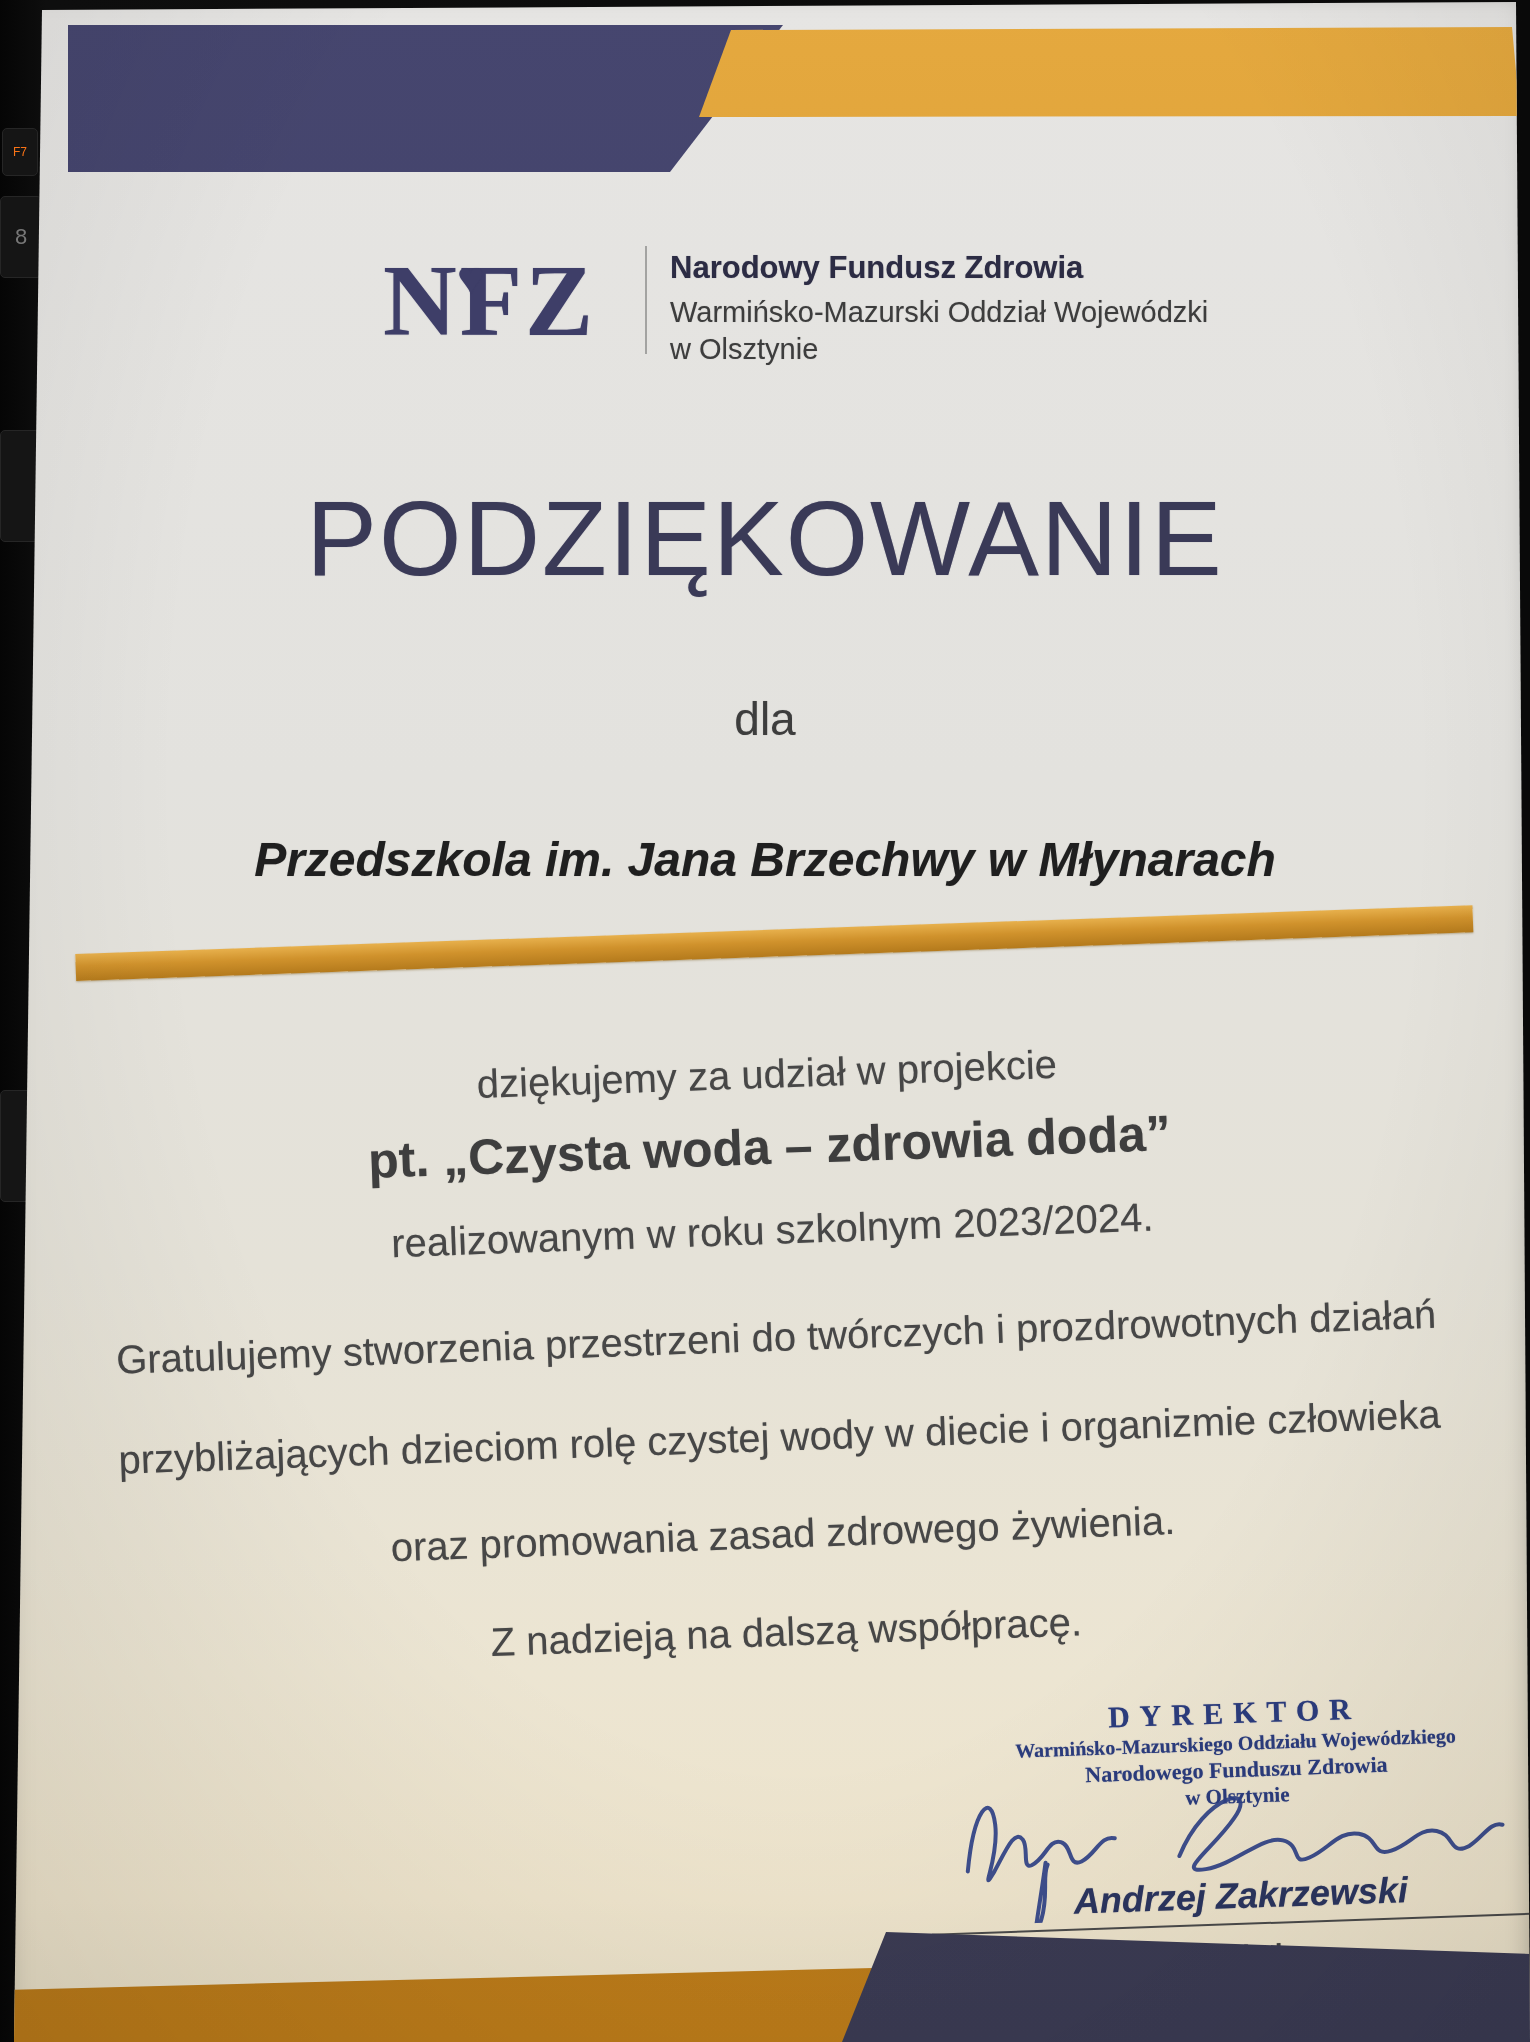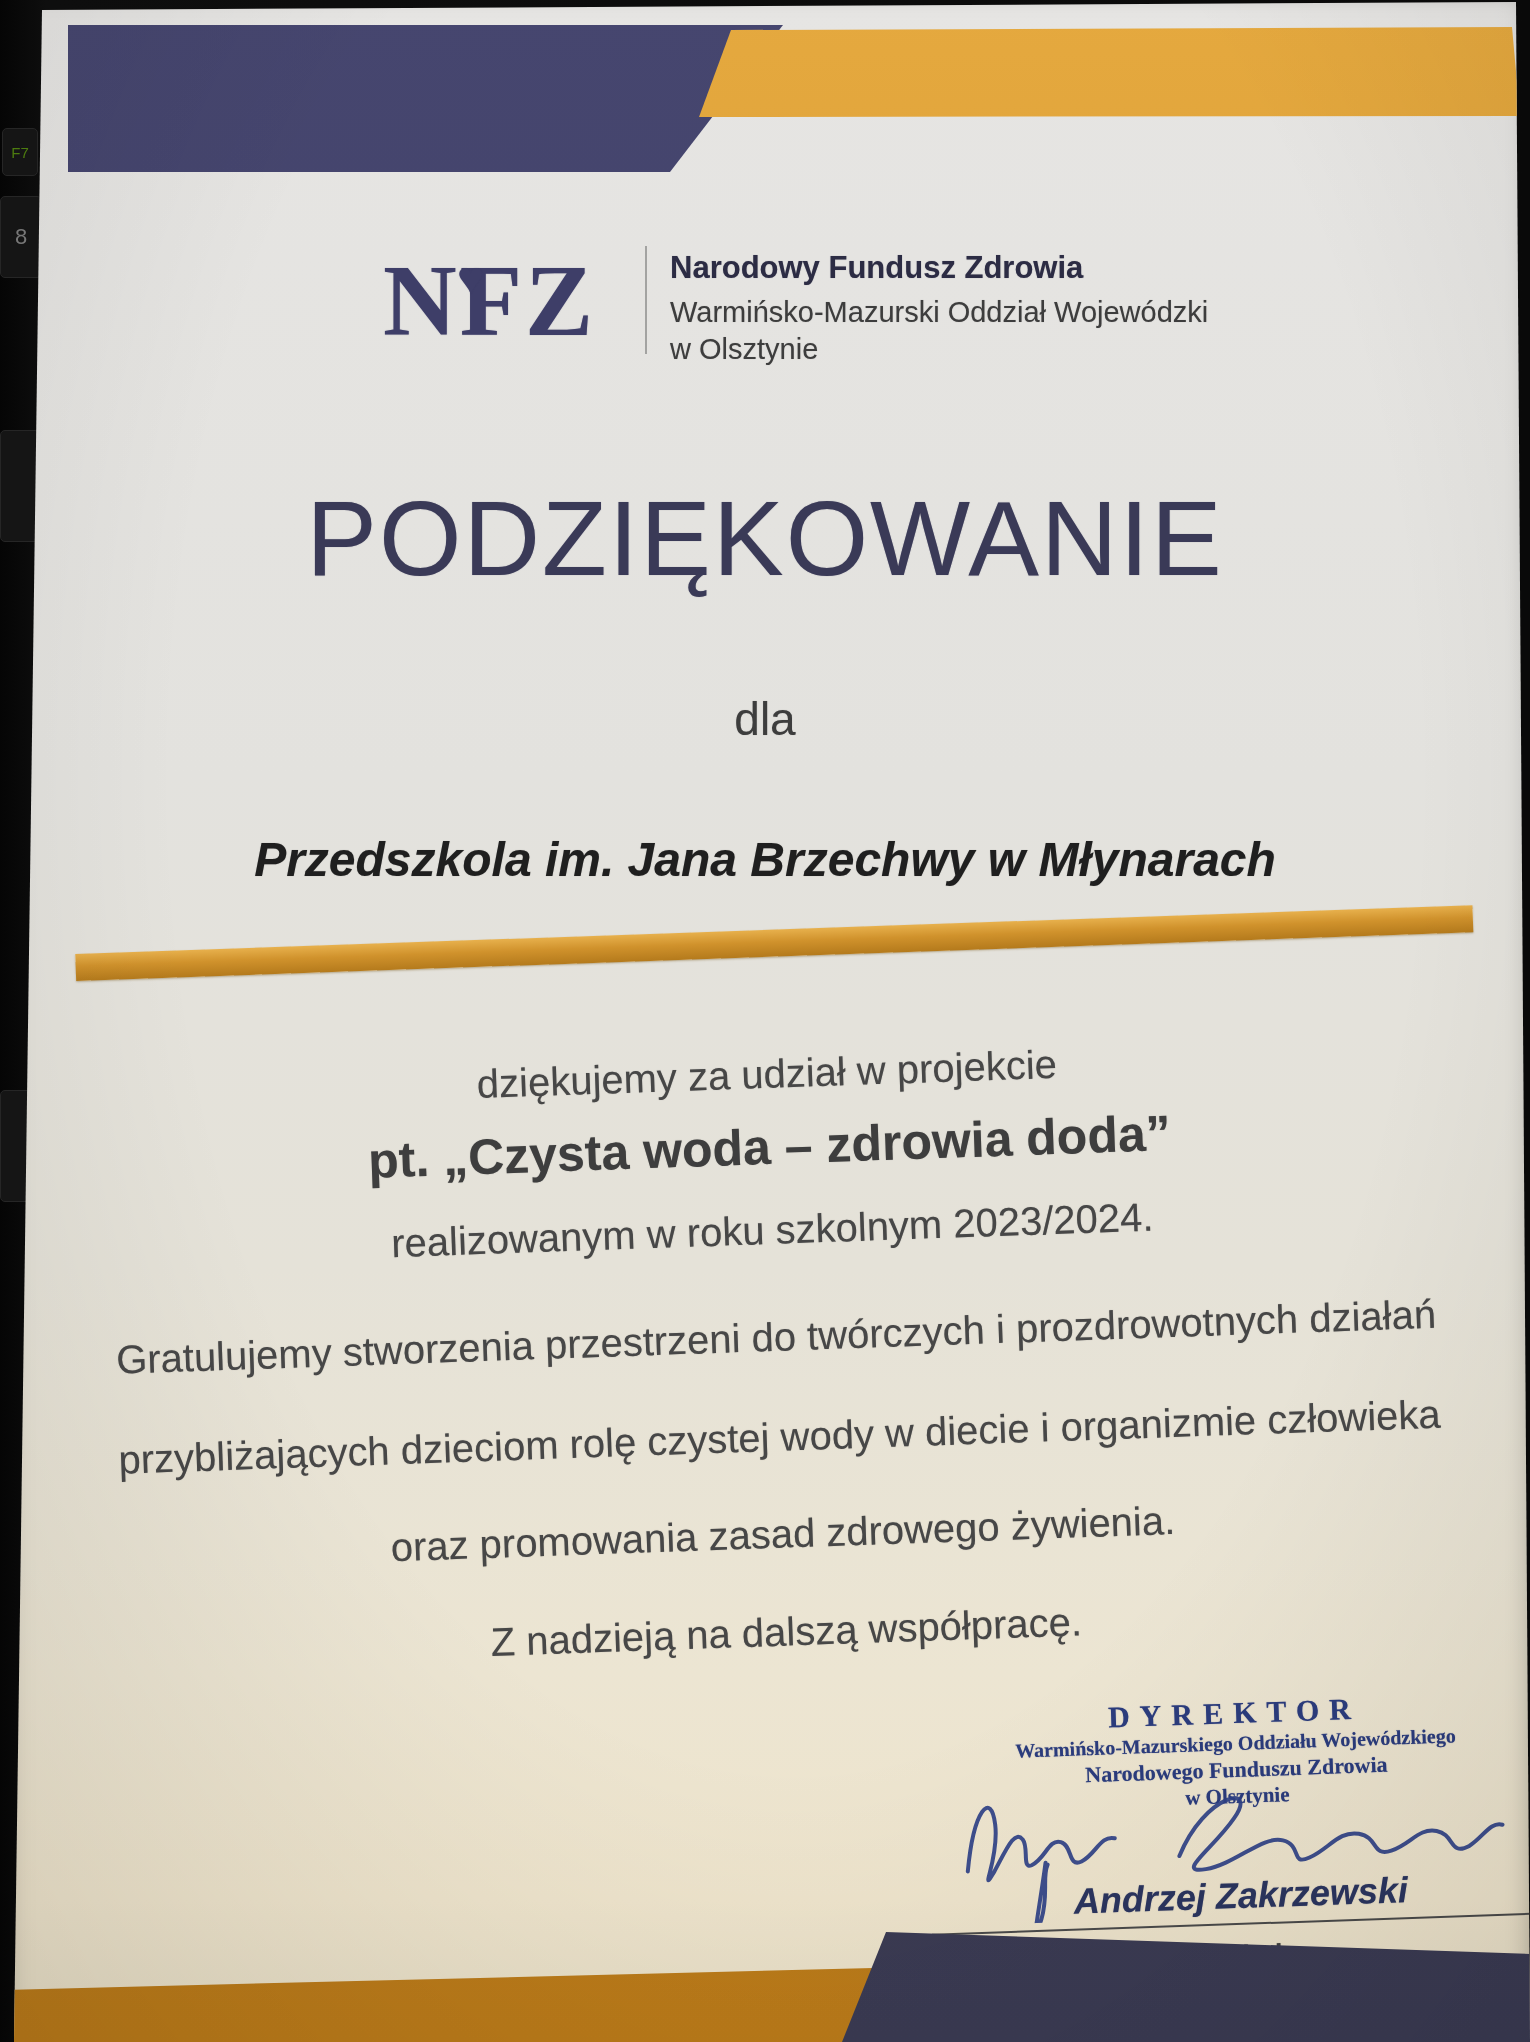--- a/index.html
+++ b/index.html
@@ -2,21 +2,21 @@
 <html><head>
 <meta charset="utf-8">
 <style>
   html,body{margin:0;padding:0;background:#0a0a0a;width:1530px;height:2042px;overflow:hidden;
             font-family:"Liberation Sans",sans-serif;position:relative;}
   .stage{position:absolute;inset:0;width:1530px;height:2042px;overflow:hidden;}
 
   
   .backdrop{position:absolute;inset:0;background:linear-gradient(90deg,#050505 0%,#0e0e0e 3%,#090909 100%);}
   .key{position:absolute;background:#151515;border:1px solid #262626;border-radius:5px;
-       color:#4d7c0f;font-size:15px;display:flex;align-items:center;justify-content:center;}
+       color:#f97316;font-size:12px;display:flex;align-items:center;justify-content:center;}
   .key.k1{left:2px;top:128px;width:34px;height:46px;}
   .key.k2{left:0px;top:196px;width:40px;height:80px;font-size:22px;color:#777;}
   .key.k3{left:0px;top:430px;width:38px;height:110px;font-size:20px;color:#505050;}
   .key.k4{left:0px;top:1090px;width:34px;height:110px;font-size:20px;color:#585858;}
 
   
   .paper{position:absolute;inset:0;
          clip-path:polygon(42px 10px,1516px 2px,1530px 2042px,14px 2042px);
          background:linear-gradient(180deg,#e6e5e3 0%,#e3e2de 38%,#e5e2d8 62%,#ece5d2 82%,#eee4cc 93%,#e5dcc4 100%);
          box-shadow:inset 18px 0 32px -18px rgba(0,0,0,.35), inset -14px 0 26px -16px rgba(0,0,0,.30);}

